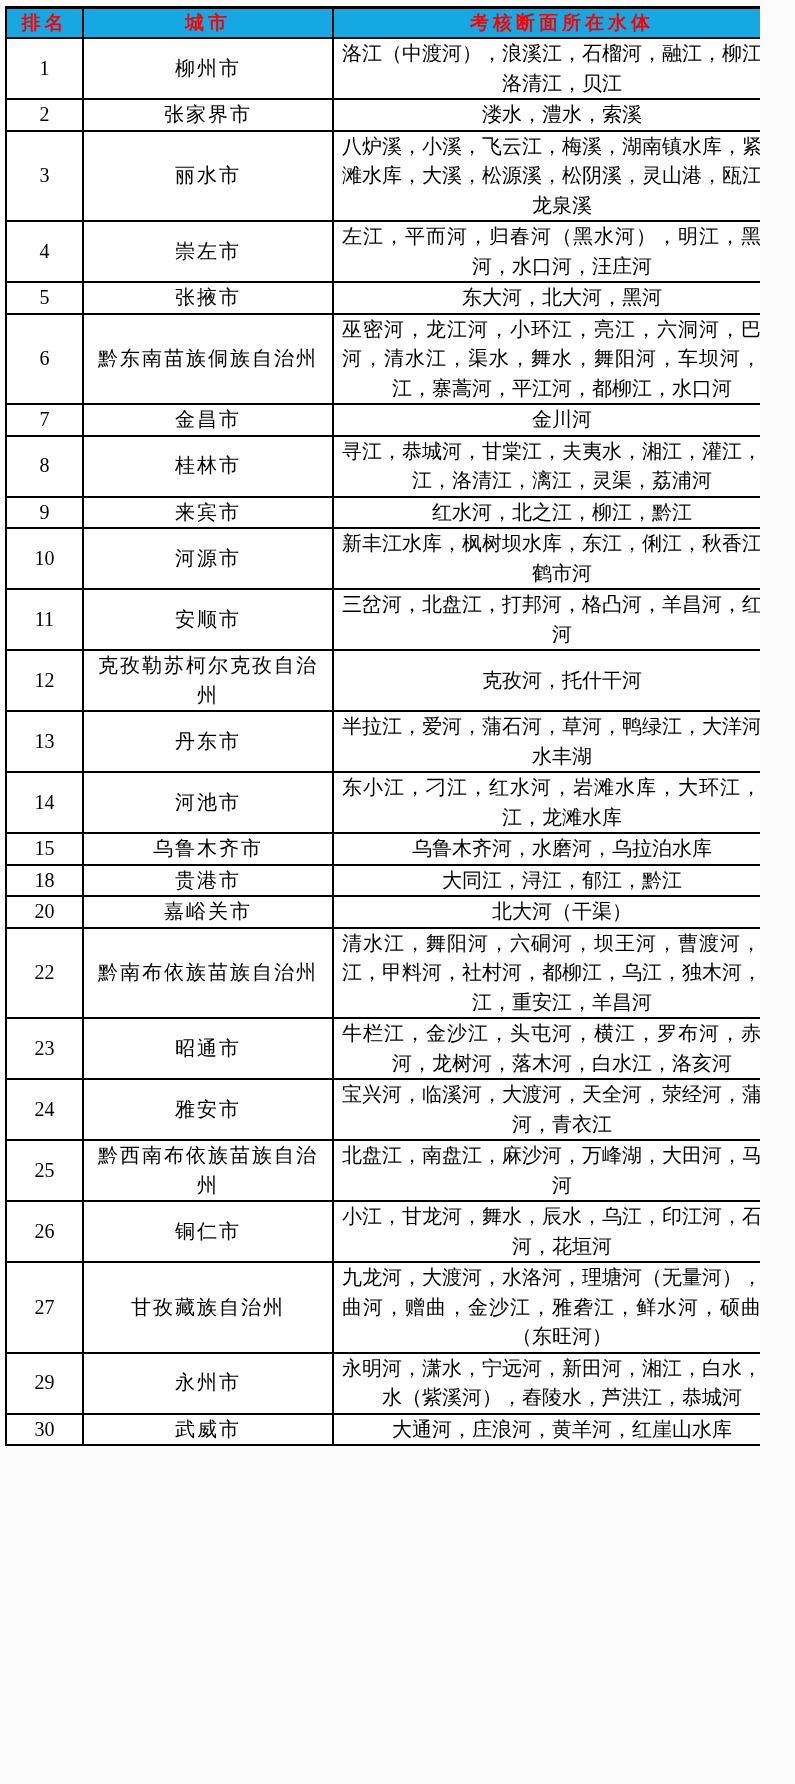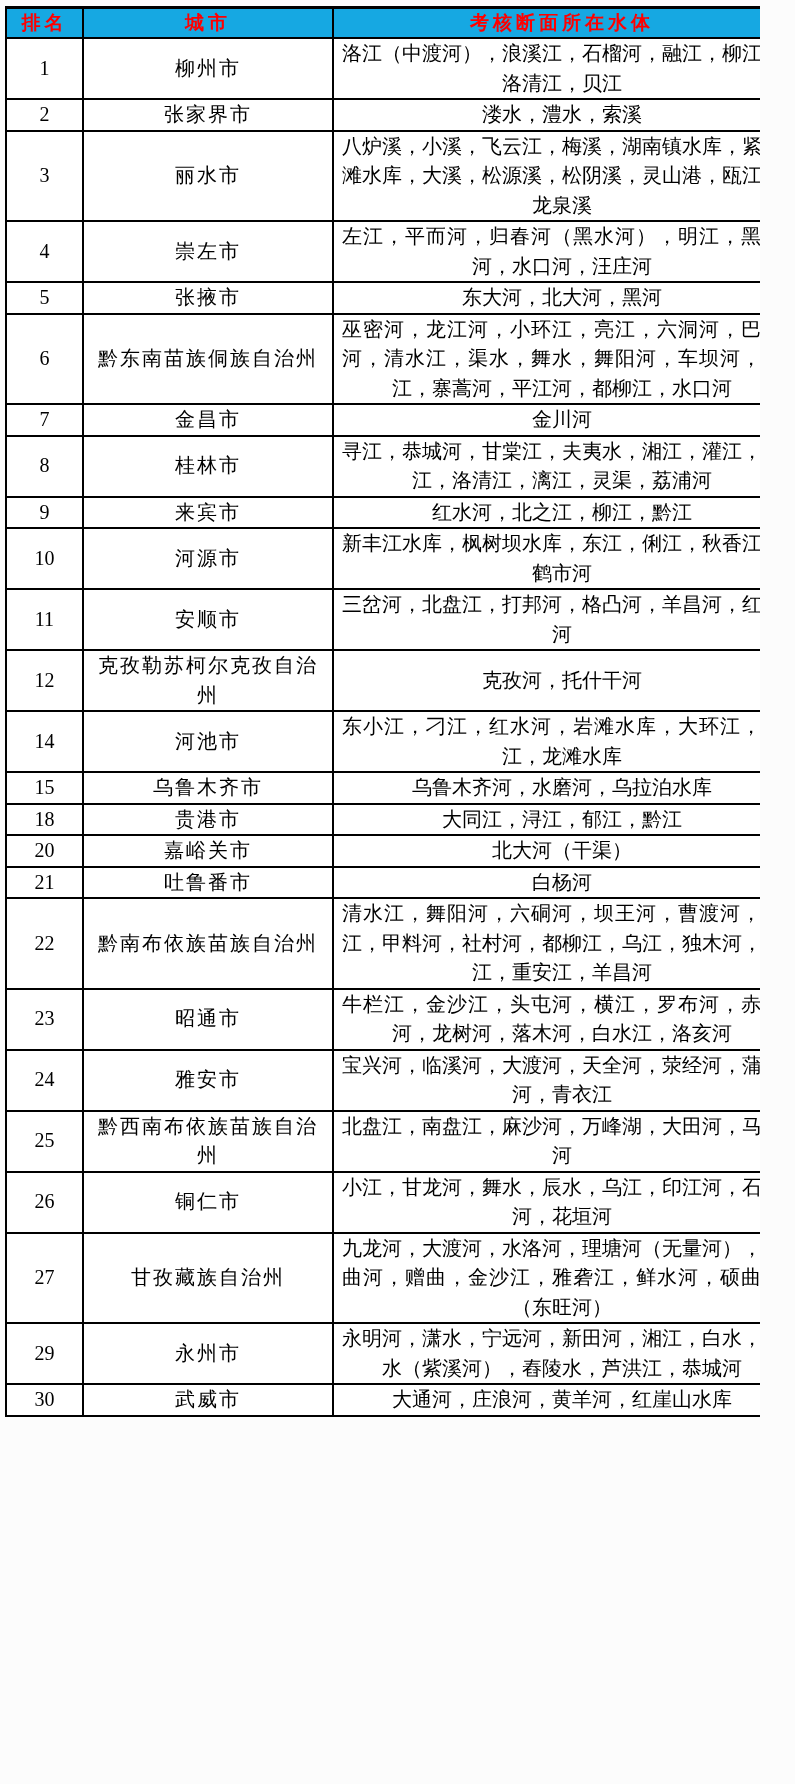--- a/index.html
+++ b/index.html
@@ -145,43 +145,43 @@
           <td class="rank-cell">11</td>
           <td class="city-cell">安顺市</td>
           <td class="waters-cell">三岔河，北盘江，打邦河，格凸河，羊昌河，红辣河</td>
         </tr>
         <tr>
           <td class="rank-cell">12</td>
           <td class="city-cell">克孜勒苏柯尔克孜自治州</td>
           <td class="waters-cell">克孜河，托什干河</td>
         </tr>
         <tr>
+          <td class="rank-cell">13</td>
+          <td class="city-cell">丹东市</td>
+          <td class="waters-cell">半拉江，爱河，蒲石河，草河，鸭绿江，大洋河，水丰湖</td>
+        </tr>
+        <tr>
           <td class="rank-cell">14</td>
           <td class="city-cell">河池市</td>
           <td class="waters-cell">东小江，刁江，红水河，岩滩水库，大环江，龙江，龙滩水库</td>
         </tr>
         <tr>
           <td class="rank-cell">15</td>
           <td class="city-cell">乌鲁木齐市</td>
           <td class="waters-cell">乌鲁木齐河，水磨河，乌拉泊水库</td>
         </tr>
         <tr>
           <td class="rank-cell">18</td>
           <td class="city-cell">贵港市</td>
           <td class="waters-cell">大同江，浔江，郁江，黔江</td>
         </tr>
         <tr>
           <td class="rank-cell">20</td>
           <td class="city-cell">嘉峪关市</td>
           <td class="waters-cell">北大河（干渠）</td>
-        </tr>
-        <tr>
-          <td class="rank-cell">21</td>
-          <td class="city-cell">吐鲁番市</td>
-          <td class="waters-cell">白杨河</td>
         </tr>
         <tr>
           <td class="rank-cell">22</td>
           <td class="city-cell">黔南布依族苗族自治州</td>
           <td class="waters-cell">清水江，舞阳河，六硐河，坝王河，曹渡河，濛江，甲料河，社村河，都柳江，乌江，独木河，樟江，重安江，羊昌河</td>
         </tr>
         <tr>
           <td class="rank-cell">23</td>
           <td class="city-cell">昭通市</td>
           <td class="waters-cell">牛栏江，金沙江，头屯河，横江，罗布河，赤水河，龙树河，落木河，白水江，洛亥河</td>

